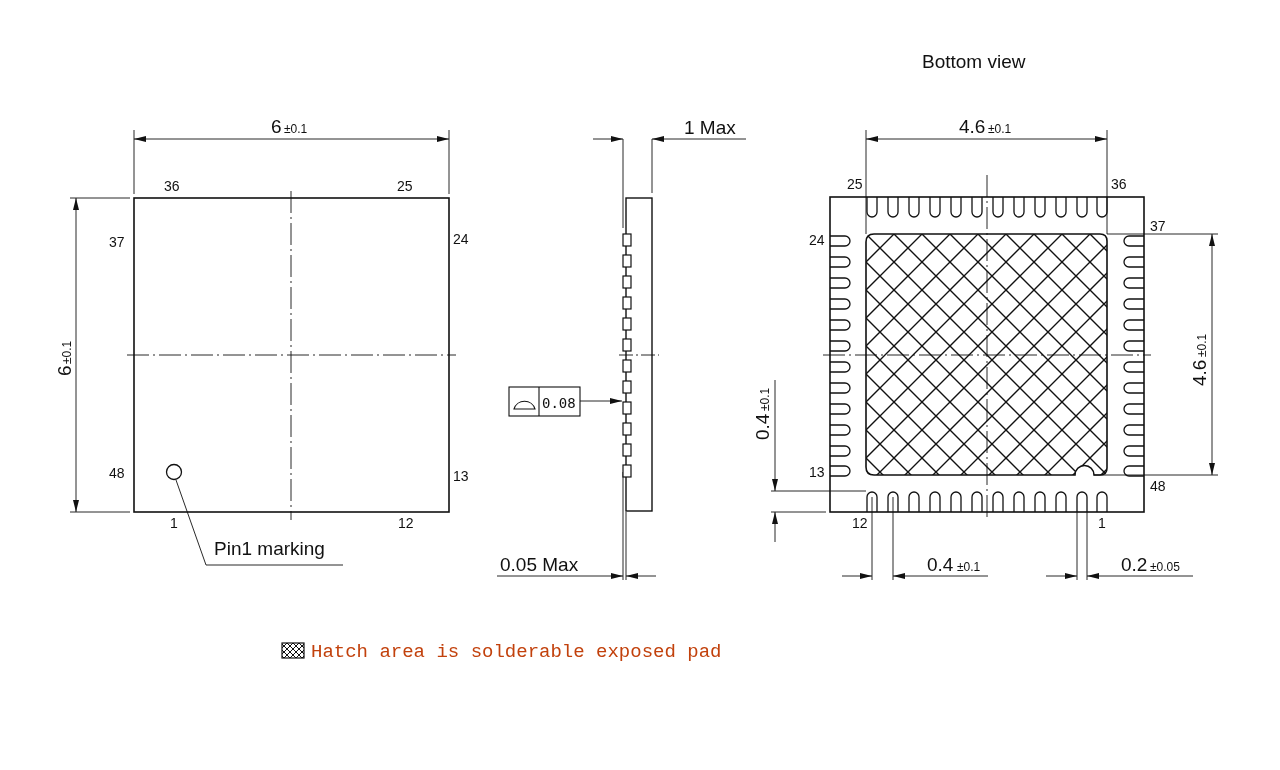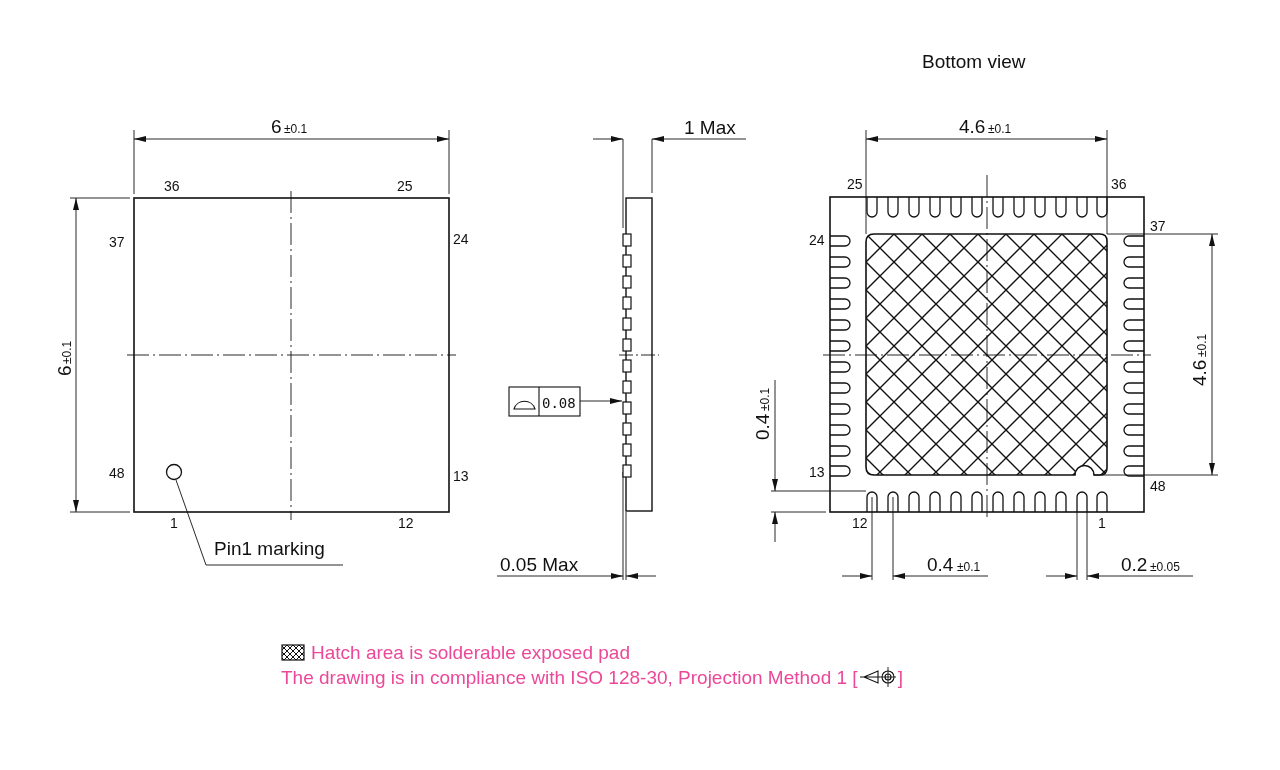--- a/index.html
+++ b/index.html
@@ -1,19 +1,19 @@
 <!DOCTYPE html>
 <html><head>
 <meta charset="utf-8">
 <style>
   html, body { margin:0; padding:0; background:#ffffff; }
   body { width:1280px; height:770px; position:relative; overflow:hidden; font-family:"Liberation Sans", sans-serif; color:#111; }
   svg#drawing { position:absolute; left:0; top:0; }
   .t { font-family:"Liberation Sans", sans-serif; fill:#111; }
-  .notes { position:absolute; left:281px; top:640px; font-size:19px; line-height:25px; color:#ec4899; font-family:Liberation Sans, sans-serif; }
+  .notes { position:absolute; left:281px; top:640px; font-size:19px; line-height:25px; color:#c2410c; font-family:Liberation Mono, monospace; }
   .notes div { white-space:nowrap; }
   .hatch-icon { display:inline-block; vertical-align:-2px; margin-right:6px; }
   .proj-icon { display:inline-block; vertical-align:-4px; }
 </style>
 </head>
 <body>
 
 <svg id="drawing" width="1280" height="640" viewBox="0 0 1280 640">
   <defs>
     <marker id="arr" markerWidth="12" markerHeight="6" refX="12" refY="3" orient="auto-start-reverse" markerUnits="userSpaceOnUse">
@@ -230,21 +230,13 @@
             <rect x="1" y="1" width="22" height="15"></rect>
           </clipPath>
         </defs>
       <g clip-path="url(#hc)" stroke="#111" stroke-width="1">
         <path d="M-6,1 L10,17 M0,1 L16,17 M6,1 L22,17 M12,1 L28,17 M18,1 L34,17 M-12,1 L4,17"></path>
         <path d="M30,1 L14,17 M24,1 L8,17 M18,1 L2,17 M12,1 L-4,17 M6,1 L-10,17 M36,1 L20,17"></path>
       </g>
       <rect x="1" y="1" width="22" height="15" fill="none" stroke="#111" stroke-width="1.2"></rect>
     </svg><span>Hatch area is solderable exposed pad</span>
   </div>
-  <div>
-    <span>The drawing is in compliance with ISO 128-30, Projection Method 1 [</span><svg class="proj-icon" width="40" height="22" viewBox="0 0 40 22">
-      <path d="M2,11 H22 M6,11 L20,5 V17 Z" fill="none" stroke="#111" stroke-width="1.1"></path>
-      <circle cx="30" cy="11" r="6" fill="none" stroke="#111" stroke-width="1.1"></circle>
-      <circle cx="30" cy="11" r="3" fill="none" stroke="#111" stroke-width="1.1"></circle>
-      <path d="M22,11 H38 M30,1 V21" stroke="#111" stroke-width="0.9"></path>
-    </svg><span>]</span>
-  </div>
 </div>
 
 </body></html>

